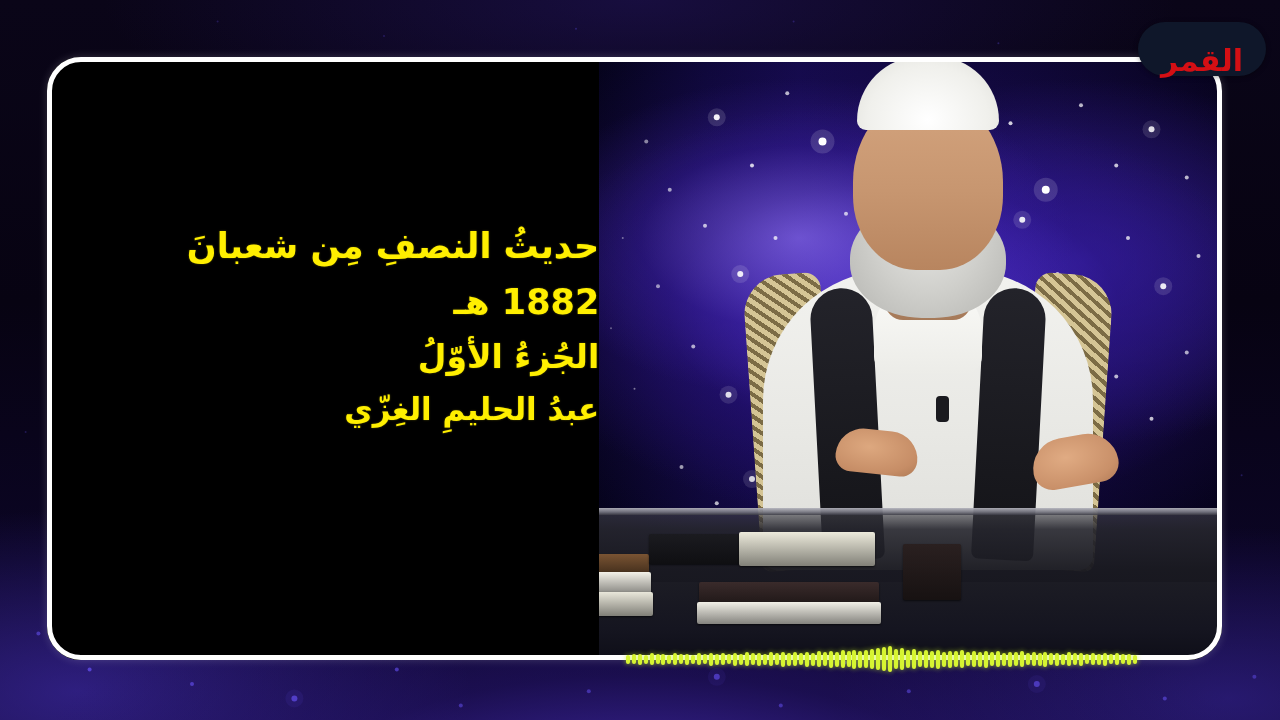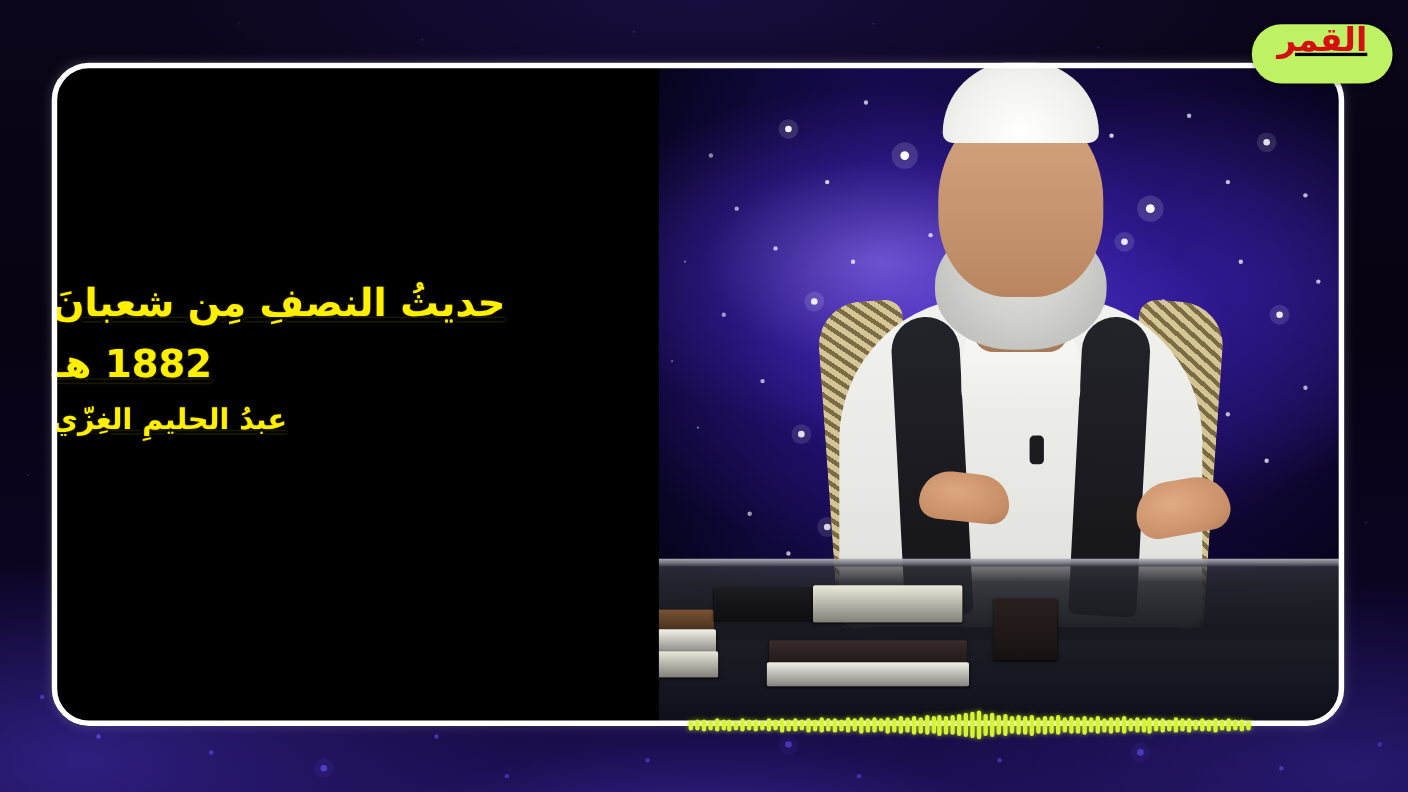--- a/index.html
+++ b/index.html
@@ -189,42 +189,41 @@
 
   
   .title-panel {
     position: absolute;
     left: 0; top: 0;
     width: 47%;
     height: 100%;
     background: #000;
     display: flex;
     flex-direction: column;
-    align-items: flex-end;
+    align-items: flex-start;
     justify-content: center;
     gap: 6px;
     z-index: 4;
     padding-bottom: 64px;
     box-sizing: border-box;
-    text-decoration: underline;
   }
   .title-line {
     color: #ffef00;
     font-weight: bold;
     text-align: center;
     direction: rtl;
     line-height: 1.42;
     letter-spacing: 0;
     white-space: nowrap;
     text-shadow: 0 0 2px rgba(255,239,0,0.35);
   }
   .tl-1 { font-size: 35px; }
   .tl-2 { font-size: 35px; }
   .tl-3 { font-size: 33px; }
-  .tl-4 { font-size: 26px; }
+  .tl-4 { font-size: 31px; }
 
   
   .waveform {
     position: absolute;
     left: 625px;
     bottom: 48px;
     width: 512px;
     height: 26px;
     display: flex;
     align-items: center;
@@ -238,28 +237,27 @@
     box-shadow: 0 0 5px rgba(200,240,40,0.75);
   }
 
   
   .logo-badge {
     position: absolute;
     right: 14px;
     top: 22px;
     width: 128px;
     height: 54px;
-    background: #bef264;
+    background: #0f172a;
     border-radius: 27px;
     display: flex;
-    align-items: flex-start;
+    align-items: flex-end;
     justify-content: center;
     z-index: 12;
     box-shadow: 0 1px 5px rgba(0,0,0,0.35);
-    text-decoration: underline;
   }
   .logo-text {
     color: #d40f14;
     font-size: 30px;
     font-weight: bold;
     direction: rtl;
     line-height: 1;
     letter-spacing: -1px;
   }
 </style>
@@ -421,20 +419,21 @@
             <div class="book" style="position: absolute; left: 352px; bottom: 56px; width: 180px; height: 22px; background: linear-gradient(rgb(58, 43, 43) 0%, rgba(0, 0, 0, 0.45) 100%), rgb(58, 43, 43); box-shadow: rgba(0, 0, 0, 0.6) 0px 1px 2px;"></div>
             <div class="book" style="position: absolute; left: 350px; bottom: 36px; width: 184px; height: 22px; background: linear-gradient(rgb(241, 239, 230) 0%, rgba(0, 0, 0, 0.45) 100%), rgb(241, 239, 230); box-shadow: rgba(0, 0, 0, 0.6) 0px 1px 2px;"></div>
             <div class="book" style="position: absolute; left: 556px; bottom: 60px; width: 58px; height: 56px; background: linear-gradient(rgb(42, 32, 32) 0%, rgba(0, 0, 0, 0.45) 100%), rgb(42, 32, 32); box-shadow: rgba(0, 0, 0, 0.6) 0px 1px 2px;"></div>
           </div>
       </div>
     </div>
 
     <div class="title-panel">
       <div class="title-line tl-1">حديثُ النصفِ مِن شعبانَ</div>
       <div class="title-line tl-2">1882 هـ</div>
+      <div class="title-line tl-3">الجُزءُ الأوّلُ</div>
       <div class="title-line tl-4">عبدُ الحليمِ الغِزّي</div>
     </div>
 
   </div>
 
   <div class="frame"></div>
 
   <div class="waveform" id="waveform">
       <div class="wbar" style="height: 9px;"></div>
       <div class="wbar" style="height: 11px;"></div>

